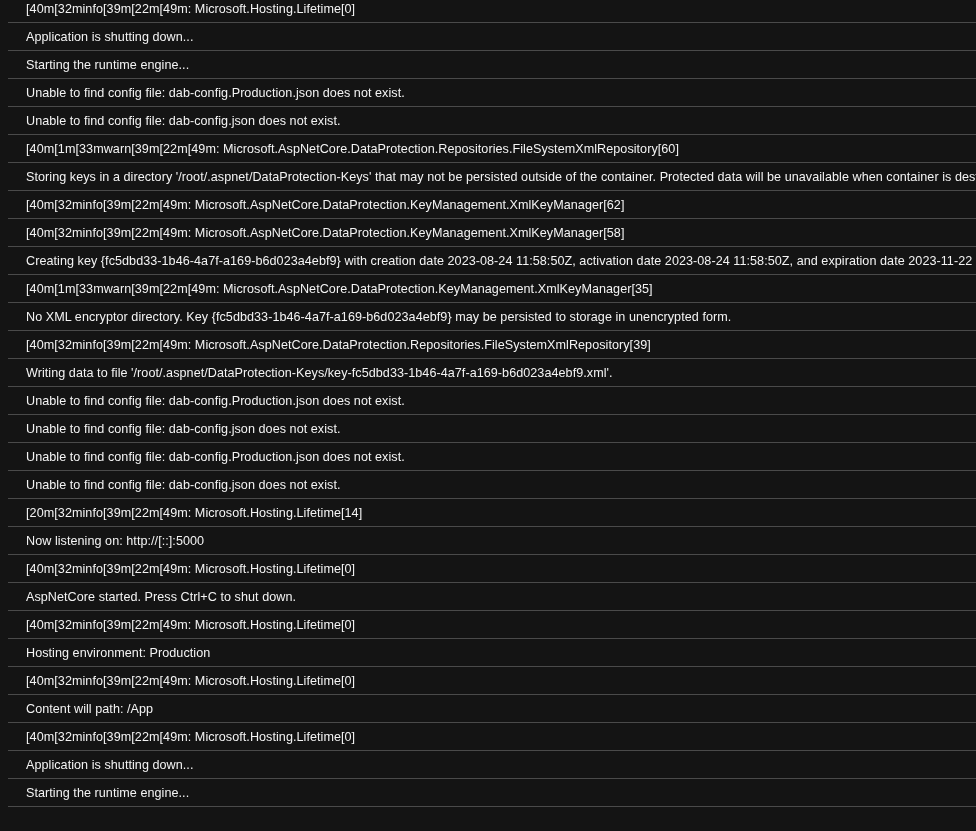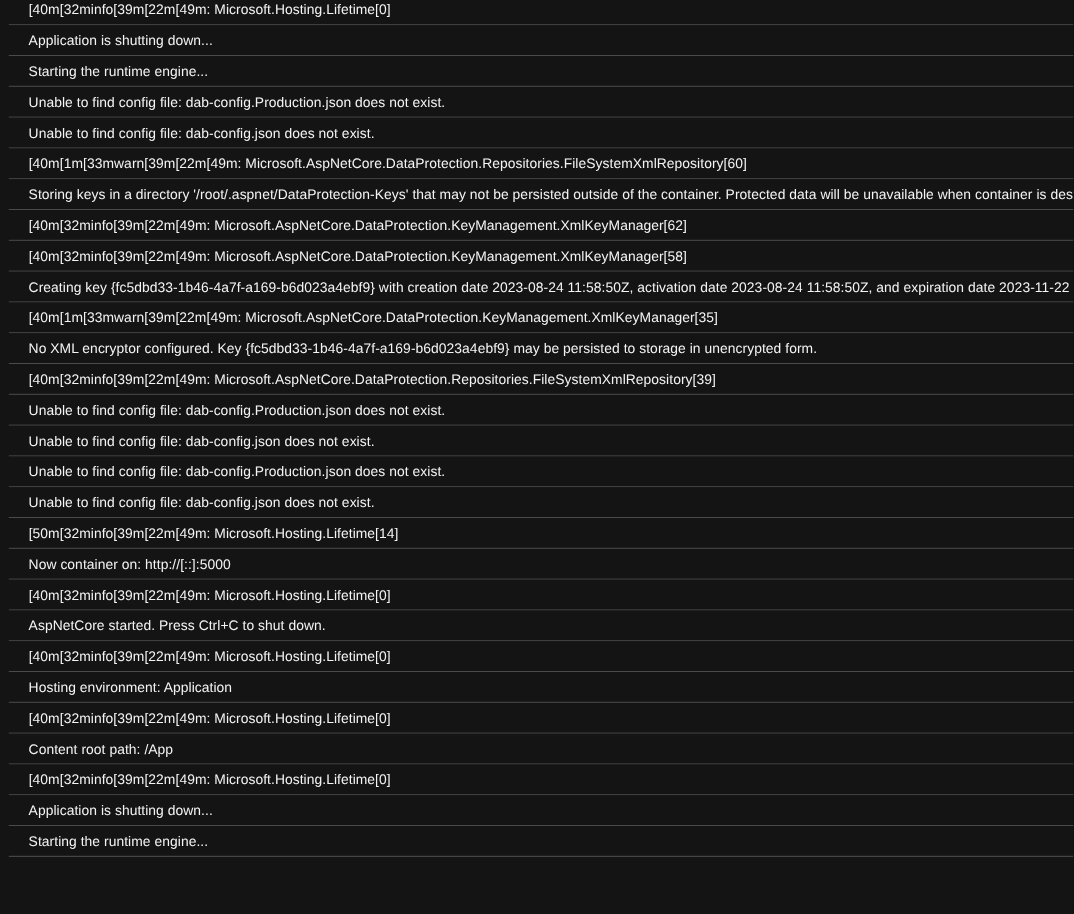--- a/index.html
+++ b/index.html
@@ -56,30 +56,31 @@
     <div class="log-row"><span class="txt">Application is shutting down...</span></div>
     <div class="log-row"><span class="txt">Starting the runtime engine...</span></div>
     <div class="log-row"><span class="txt">Unable to find config file: dab-config.Production.json does not exist.</span></div>
     <div class="log-row"><span class="txt">Unable to find config file: dab-config.json does not exist.</span></div>
     <div class="log-row"><span class="txt">[40m[1m[33mwarn[39m[22m[49m: Microsoft.AspNetCore.DataProtection.Repositories.FileSystemXmlRepository[60]</span></div>
     <div class="log-row"><span class="txt">Storing keys in a directory '/root/.aspnet/DataProtection-Keys' that may not be persisted outside of the container. Protected data will be unavailable when container is destroyed.</span></div>
     <div class="log-row"><span class="txt">[40m[32minfo[39m[22m[49m: Microsoft.AspNetCore.DataProtection.KeyManagement.XmlKeyManager[62]</span></div>
     <div class="log-row"><span class="txt">[40m[32minfo[39m[22m[49m: Microsoft.AspNetCore.DataProtection.KeyManagement.XmlKeyManager[58]</span></div>
     <div class="log-row"><span class="txt">Creating key {fc5dbd33-1b46-4a7f-a169-b6d023a4ebf9} with creation date 2023-08-24 11:58:50Z, activation date 2023-08-24 11:58:50Z, and expiration date 2023-11-22 11:58:50Z.</span></div>
     <div class="log-row"><span class="txt">[40m[1m[33mwarn[39m[22m[49m: Microsoft.AspNetCore.DataProtection.KeyManagement.XmlKeyManager[35]</span></div>
-    <div class="log-row"><span class="txt">No XML encryptor configured. Key {fc5dbd33-1b46-4a7f-a169-b6d023a4ebf9} may be persisted to storage in unencrypted form.</span></div>
+    <div class="log-row"><span class="txt">No XML encryptor directory. Key {fc5dbd33-1b46-4a7f-a169-b6d023a4ebf9} may be persisted to storage in unencrypted form.</span></div>
     <div class="log-row"><span class="txt">[40m[32minfo[39m[22m[49m: Microsoft.AspNetCore.DataProtection.Repositories.FileSystemXmlRepository[39]</span></div>
+    <div class="log-row"><span class="txt">Writing data to file '/root/.aspnet/DataProtection-Keys/key-fc5dbd33-1b46-4a7f-a169-b6d023a4ebf9.xml'.</span></div>
     <div class="log-row"><span class="txt">Unable to find config file: dab-config.Production.json does not exist.</span></div>
     <div class="log-row"><span class="txt">Unable to find config file: dab-config.json does not exist.</span></div>
     <div class="log-row"><span class="txt">Unable to find config file: dab-config.Production.json does not exist.</span></div>
     <div class="log-row"><span class="txt">Unable to find config file: dab-config.json does not exist.</span></div>
-    <div class="log-row"><span class="txt">[50m[32minfo[39m[22m[49m: Microsoft.Hosting.Lifetime[14]</span></div>
-    <div class="log-row"><span class="txt">Now container on: http://[::]:5000</span></div>
+    <div class="log-row"><span class="txt">[20m[32minfo[39m[22m[49m: Microsoft.Hosting.Lifetime[14]</span></div>
+    <div class="log-row"><span class="txt">Now listening on: http://[::]:5000</span></div>
     <div class="log-row"><span class="txt">[40m[32minfo[39m[22m[49m: Microsoft.Hosting.Lifetime[0]</span></div>
     <div class="log-row"><span class="txt">AspNetCore started. Press Ctrl+C to shut down.</span></div>
     <div class="log-row"><span class="txt">[40m[32minfo[39m[22m[49m: Microsoft.Hosting.Lifetime[0]</span></div>
-    <div class="log-row"><span class="txt">Hosting environment: Application</span></div>
+    <div class="log-row"><span class="txt">Hosting environment: Production</span></div>
     <div class="log-row"><span class="txt">[40m[32minfo[39m[22m[49m: Microsoft.Hosting.Lifetime[0]</span></div>
-    <div class="log-row"><span class="txt">Content root path: /App</span></div>
+    <div class="log-row"><span class="txt">Content will path: /App</span></div>
     <div class="log-row"><span class="txt">[40m[32minfo[39m[22m[49m: Microsoft.Hosting.Lifetime[0]</span></div>
     <div class="log-row"><span class="txt">Application is shutting down...</span></div>
     <div class="log-row"><span class="txt">Starting the runtime engine...</span></div>
   </div>
 
 </body></html>

